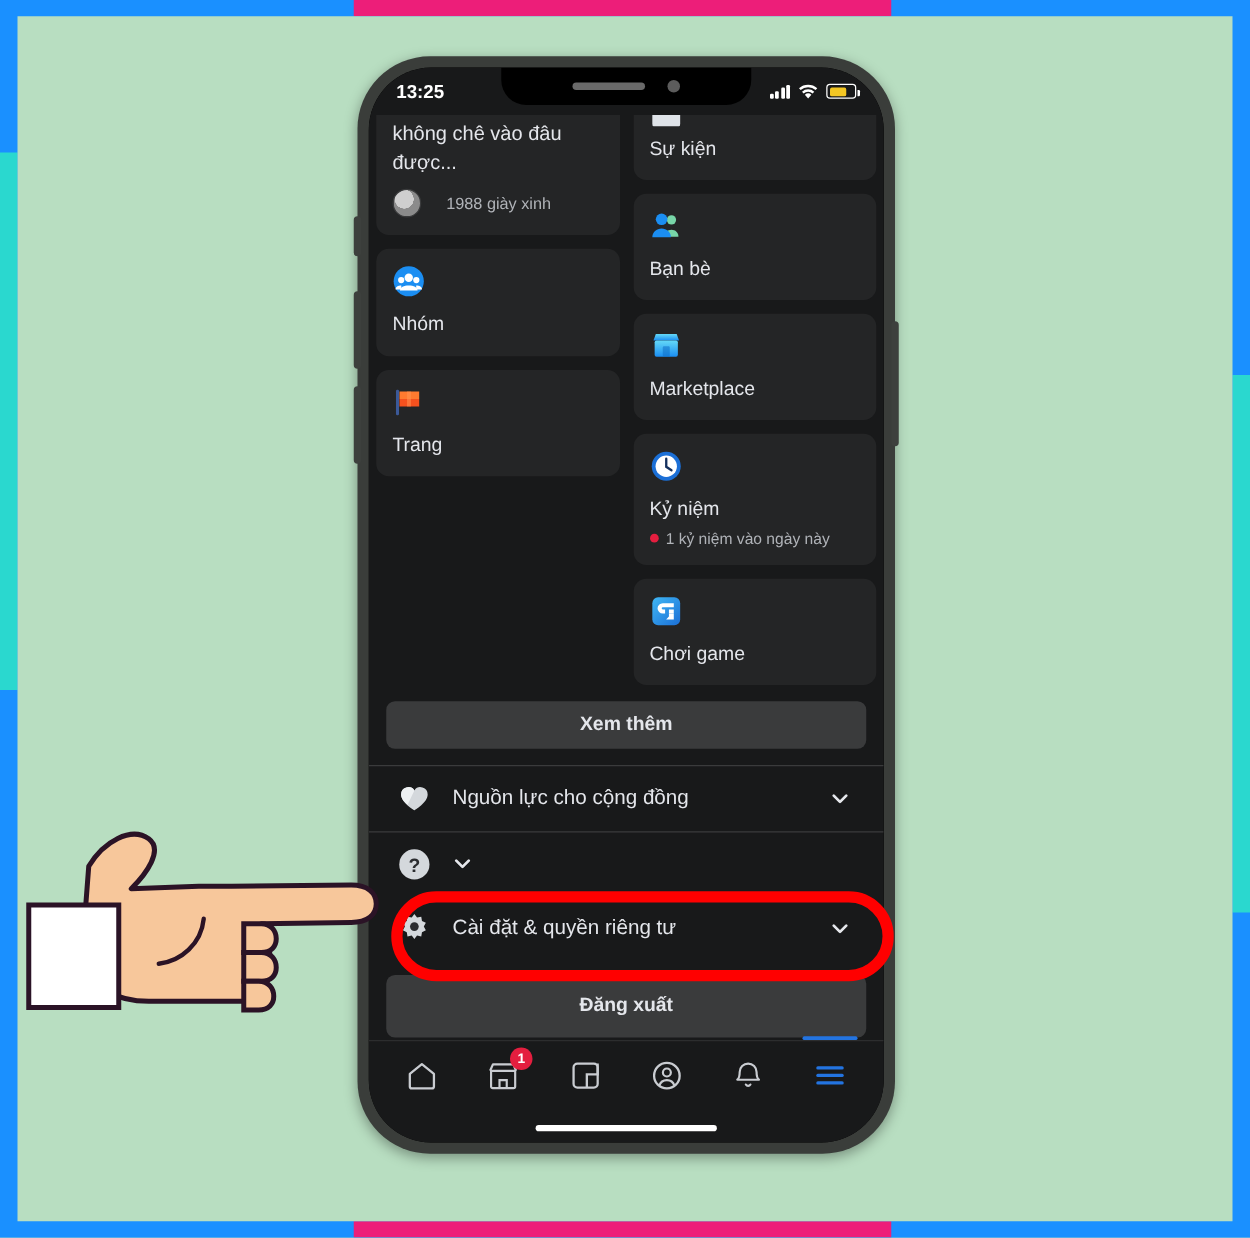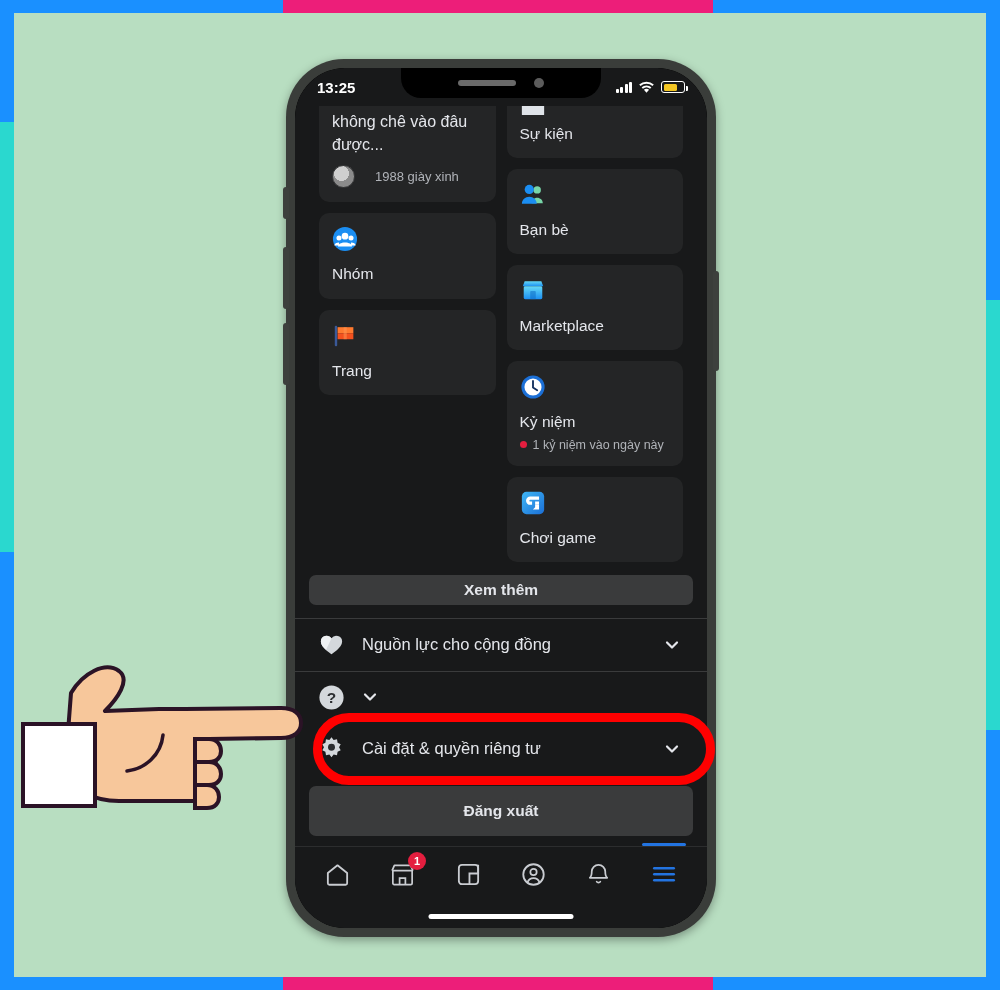--- a/index.html
+++ b/index.html
@@ -20,21 +20,21 @@
   
   #canvas {
     position: absolute; left: 14px; top: 13px;
     width: 972px; height: 964px;
     background: #b8dec1;
     overflow: hidden;
   }
 
   
   #phone {
-    position: absolute; left: 272px; top: 46px;
+    position: absolute; left: 272px; top: 32px;
     width: 430px; height: 878px;
     background: #3a3d3a;
     border-radius: 58px;
     box-shadow: 0 3px 10px rgba(0,0,0,.35);
   }
   #phone-inner {
     position: absolute; inset: 9px;
     background: #000;
     border-radius: 50px;
     overflow: hidden;
@@ -84,21 +84,21 @@
   .sig-bars i:nth-child(4) { height: 11px; }
   .batt { width: 24px; height: 12px; border: 1.5px solid #fff; border-radius: 3px; position: relative; }
   .batt::after { content:''; position:absolute; right:-4px; top:3.5px; width:2px; height:5px; background:#fff; border-radius:0 1px 1px 0;}
   .batt i { position:absolute; left:1.5px; top:1.5px; bottom:1.5px; width:60%; background:#f3c623; border-radius:1.5px; display:block;}
 
   
   #content { position: absolute; top: 38px; left: 0; right: 0; bottom: 0; }
 
   #tile-grid {
     display: flex; gap: 11px;
-    padding: 0 24px;
+    padding: 0 6px;
   }
   .tile-col { flex: 1; display: flex; flex-direction: column; gap: 11px; }
   .tile {
     background: #242526;
     border-radius: 10px;
     padding: 13px 13px 14px 13px;
     position: relative;
   }
   .tile-label { font-size: 15.5px; color: #e4e6eb; line-height: 1.3; }
   .tile-sub {
@@ -122,21 +122,21 @@
     border-top-left-radius: 0; border-top-right-radius: 0;
     padding-top: 0; overflow: hidden;
   }
   .clip-icon-strip { height: 9px; overflow: hidden; margin-bottom: 9px; }
 
   
   #see-more {
     margin: 13px 14px 0 14px;
     background: #3a3b3c;
     border-radius: 7px;
-    height: 30px;
+    height: 38px;
     display: flex; align-items: center; justify-content: center;
     font-size: 15.5px; font-weight: bold; color: #e4e6eb;
   }
   .divider { height: 1px; background: #3a3b3c; margin: 13px 0 0 0; }
 
   
   .exp-row {
     height: 52px; display: flex; align-items: center;
     padding: 0 27px 0 22px; gap: 16px;
   }

